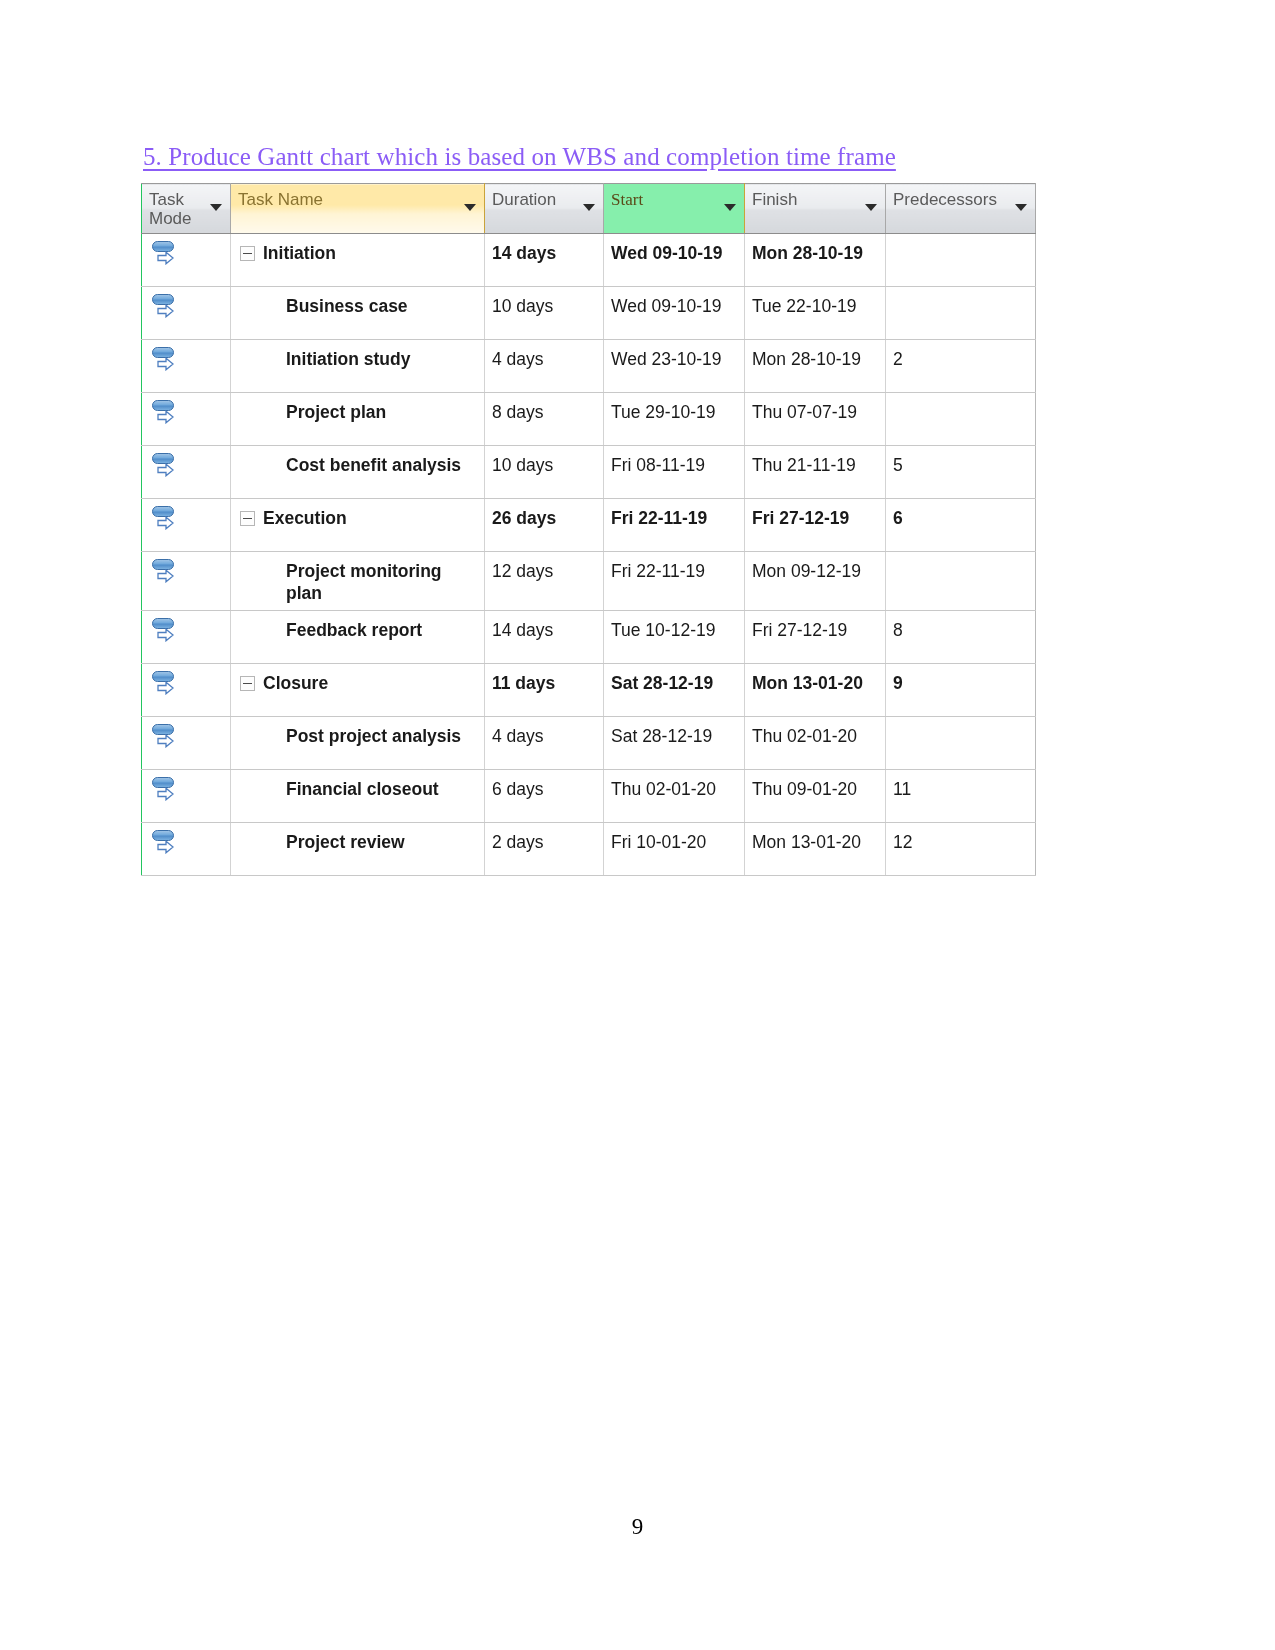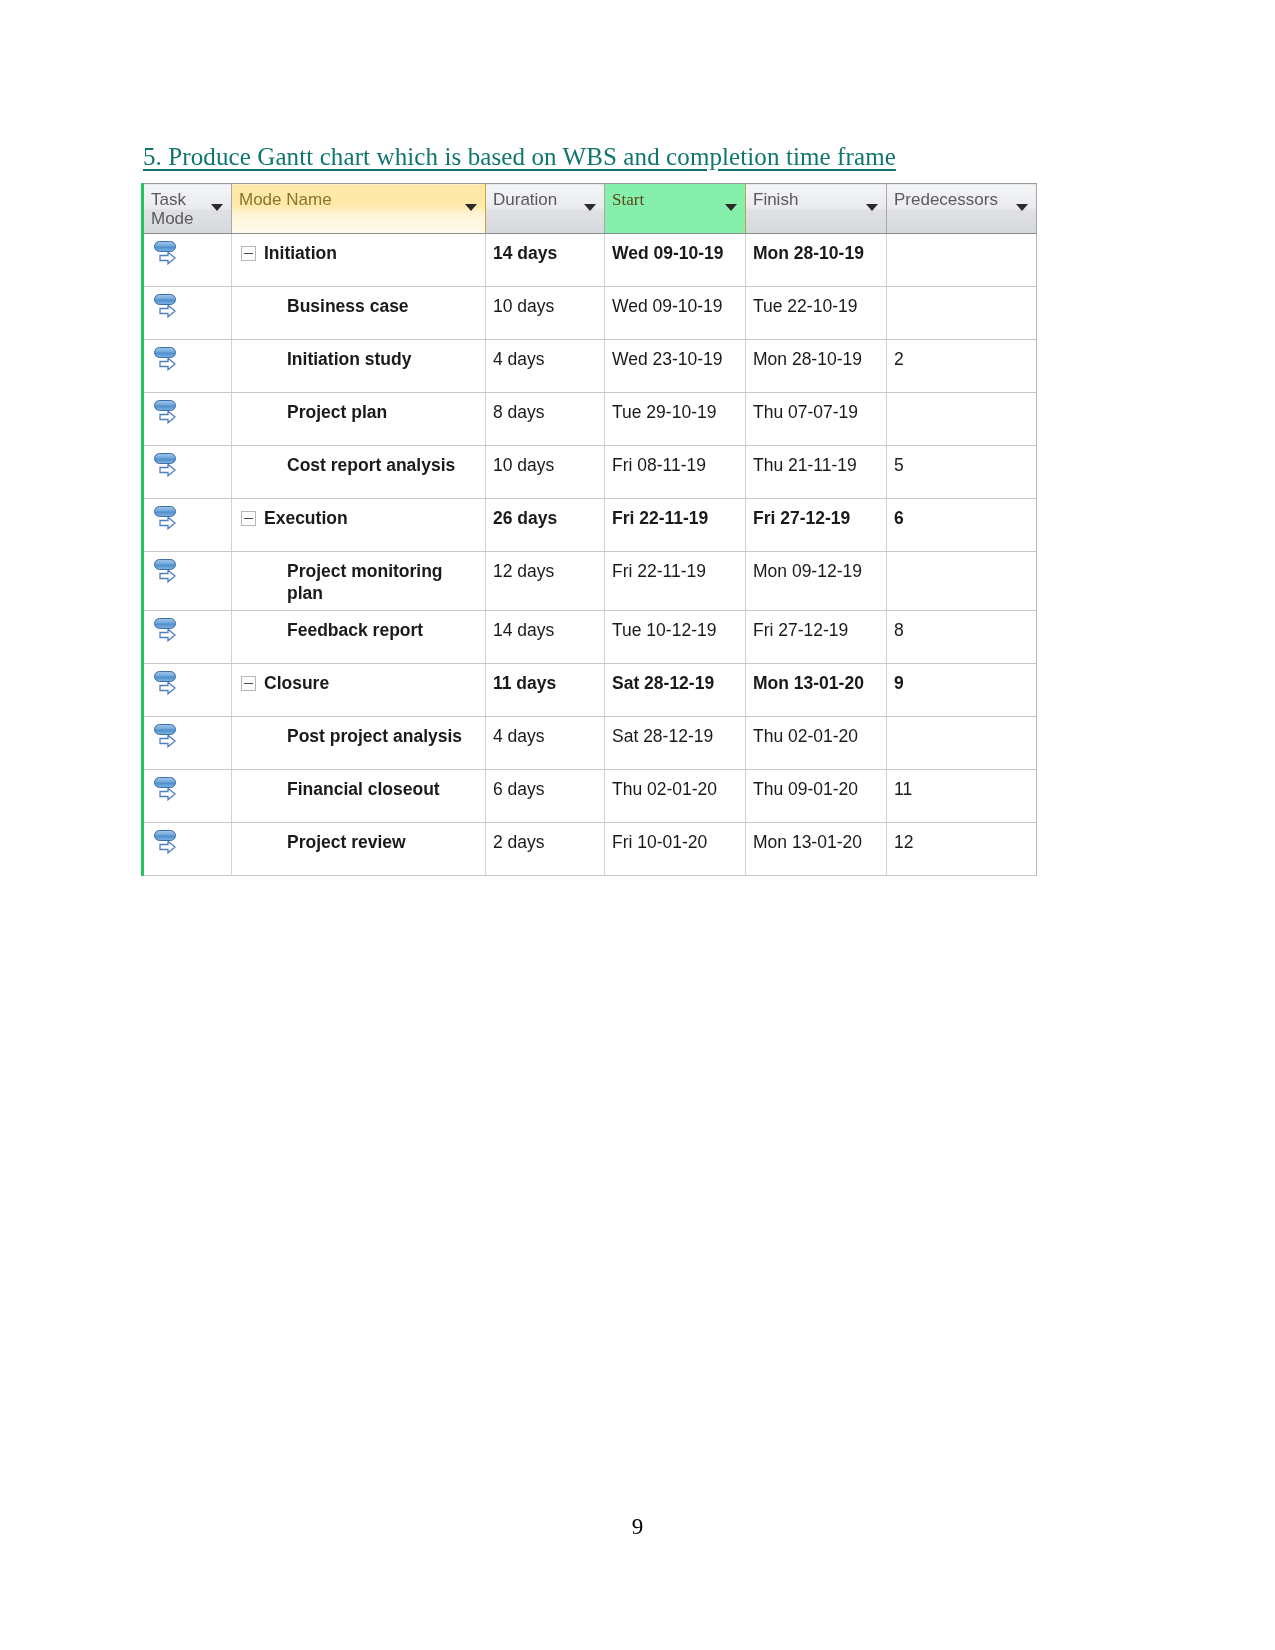--- a/index.html
+++ b/index.html
@@ -22,38 +22,38 @@
   }
 
   
   .doc-heading {
     position: absolute;
     left: 143px;
     top: 142px;
     font-family: "Liberation Serif", serif;
     font-size: 25px;
     line-height: 30px;
-    color: #0f766e;
+    color: #8b5cf6;
     text-decoration: underline;
     text-underline-offset: 4px;
     white-space: nowrap;
     letter-spacing: 0.1px;
   }
 
   
   .gantt-table {
     position: absolute;
     left: 141px;
     top: 183px;
     width: 894px;
     border-collapse: collapse;
     table-layout: fixed;
     font-family: "Liberation Sans", sans-serif;
     background: #fff;
-    border-left: 3px solid #22c55e;
+    border-left: 1px solid #22c55e;
     border-top: 1px solid #9a9a9a;
     border-right: 1px solid #b9b9b9;
   }
 
   .gantt-table col.c-mode    { width: 89px; }
   .gantt-table col.c-name    { width: 254px; }
   .gantt-table col.c-dur     { width: 119px; }
   .gantt-table col.c-start   { width: 141px; }
   .gantt-table col.c-finish  { width: 141px; }
   .gantt-table col.c-pred    { width: 150px; }
@@ -206,21 +206,21 @@
         <col class="c-finish">
         <col class="c-pred">
     </colgroup>
     <thead>
       <tr>
         <th>
           <span class="th-label">Task Mode</span>
           <span class="filter-arrow"></span>
         </th>
         <th class="hl-light">
-          <span class="th-label">Mode Name</span>
+          <span class="th-label">Task Name</span>
           <span class="filter-arrow"></span>
         </th>
         <th>
           <span class="th-label">Duration</span>
           <span class="filter-arrow"></span>
         </th>
         <th class="hl-strong">
           <span class="th-label">Start</span>
           <span class="filter-arrow"></span>
         </th>
@@ -291,21 +291,21 @@
           <td class="cell-start">Tue 29-10-19</td>
           <td class="cell-fin">Thu 07-07-19</td>
           <td class="cell-pred"></td>
         </tr>
         <tr>
           <td class="cell-mode"><span class="mode-icon"><span class="pin"></span><svg class="arrow" width="17" height="14" viewBox="0 0 17 14">
                 <path d="M1 4.5 H9 V1.2 L16 7 L9 12.8 V9.5 H1 Z" fill="#ffffff" stroke="#4f7fc0" stroke-width="1.3" stroke-linejoin="miter"></path>
               </svg></span></td>
           <td class="cell-name">
             <div class="task-name-wrap indented">
-              <span class="name-text">Cost report analysis</span>
+              <span class="name-text">Cost benefit analysis</span>
             </div>
           </td>
           <td class="cell-dur">10 days</td>
           <td class="cell-start">Fri 08-11-19</td>
           <td class="cell-fin">Thu 21-11-19</td>
           <td class="cell-pred">5</td>
         </tr>
         <tr class="summary">
           <td class="cell-mode"><span class="mode-icon"><span class="pin"></span><svg class="arrow" width="17" height="14" viewBox="0 0 17 14">
                 <path d="M1 4.5 H9 V1.2 L16 7 L9 12.8 V9.5 H1 Z" fill="#ffffff" stroke="#4f7fc0" stroke-width="1.3" stroke-linejoin="miter"></path>

